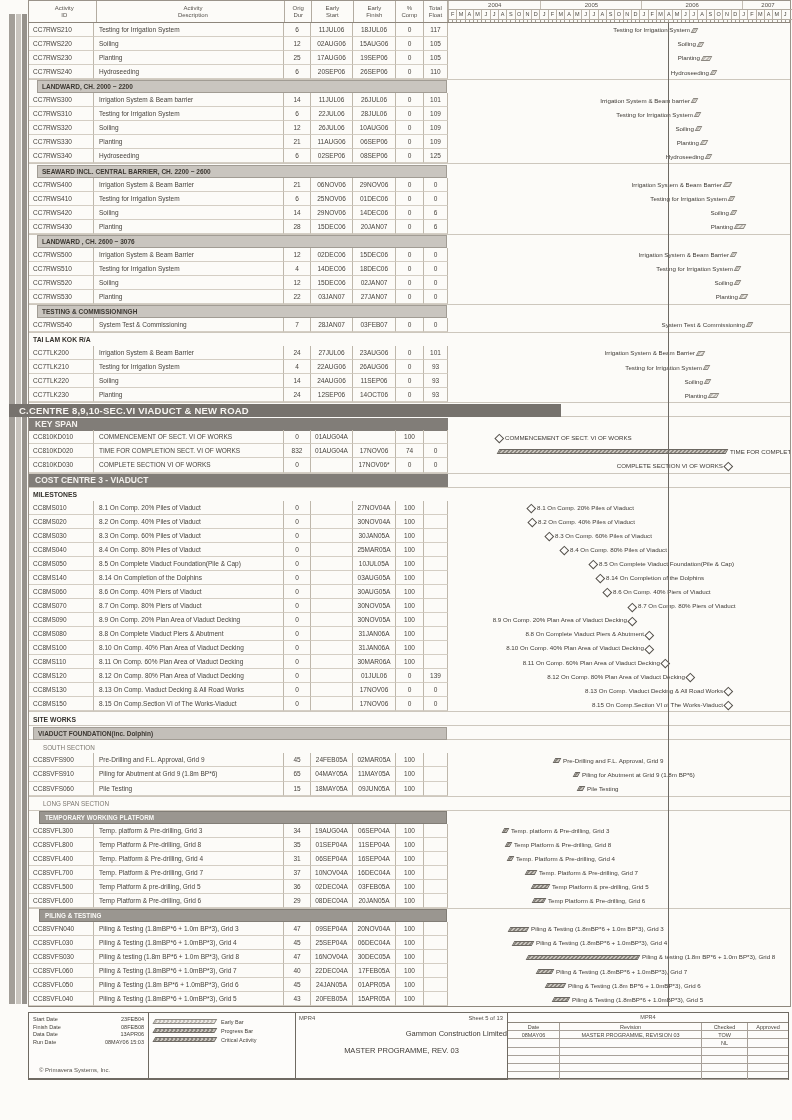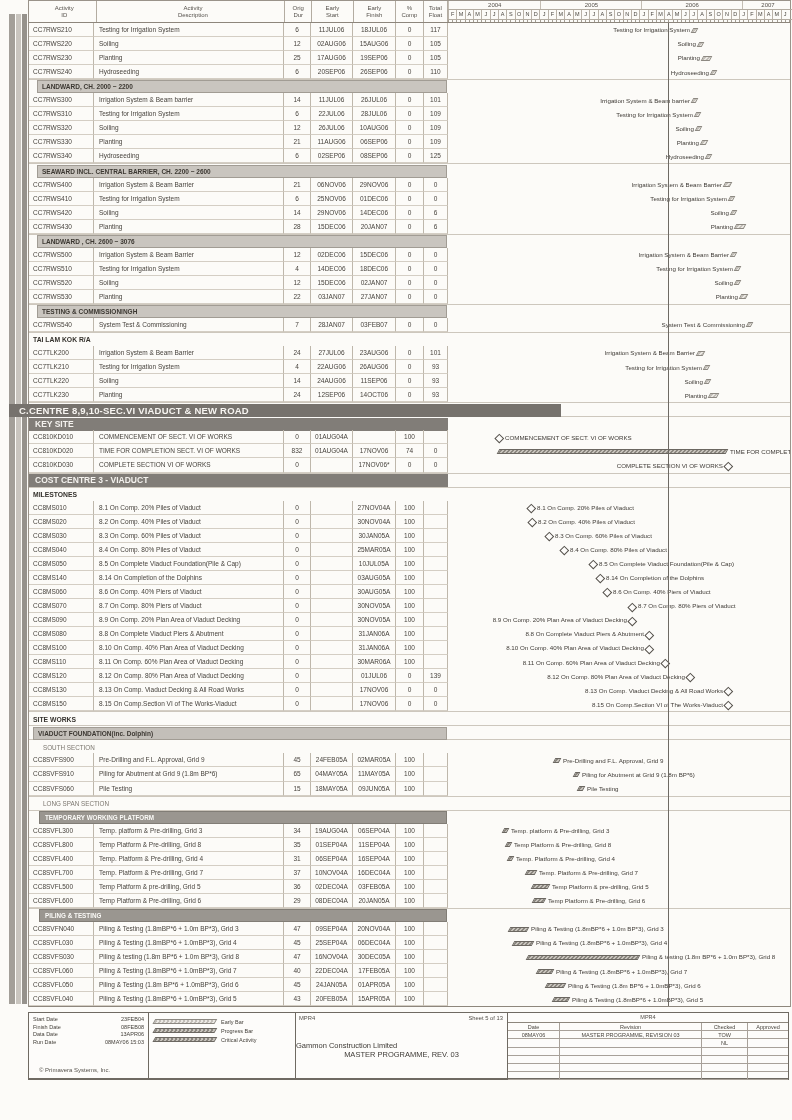--- a/index.html
+++ b/index.html
@@ -56,22 +56,22 @@
   .fbox{box-sizing:border-box;border-right:1px solid #6f6a62;position:relative;}
   .f-dates{width:120px;padding:3px 4px;font-size:5.5px;line-height:7.5px;}
   .f-dates .dr{display:flex;justify-content:space-between;}
   .f-copy{position:absolute;bottom:4px;left:10px;font-size:6px;color:#55514b;}
   .f-legend{width:147px;padding:4px 5px;font-size:5.5px;}
   .litem{display:flex;align-items:center;height:9px;}
   .lbar{width:62px;height:4.5px;margin-right:5px;transform:skewX(-30deg);box-sizing:border-box;}
   .f-center{width:212px;}
   .f-mpr{position:absolute;top:2px;left:3px;font-size:5.8px;color:#55514b;}
   .f-sheet{position:absolute;top:2px;right:4px;font-size:5.8px;color:#55514b;}
-  .f-title1{text-align:left;margin-top:28px;font-size:7.5px;color:#3f3b36;}
-  .f-title2{text-align:center;font-size:7.5px;color:#3f3b36;}
+  .f-title1{text-align:right;margin-top:16px;font-size:7.5px;color:#3f3b36;}
+  .f-title2{text-align:center;margin-top:8px;font-size:7.5px;color:#3f3b36;}
   .f-rev{flex:1;border-right:none;display:flex;flex-direction:column;font-size:5.5px;}
   .revtitle{height:9px;line-height:9px;text-align:center;border-bottom:1px solid #8d867c;color:#55514b;}
   .revhead,.revrow{display:flex;height:8.2px;line-height:8px;}
   .rc{box-sizing:border-box;border-right:1px solid #a8a199;border-bottom:1px solid #a8a199;overflow:hidden;white-space:nowrap;text-align:center;color:#4a463f;}
   .rc:last-child{border-right:none;}
   .rc1{width:52px;}.rc2{flex:1;}.rc3{width:46px;}.rc4{width:40px;}
 </style>
 </head>
 <body>
 
@@ -508,21 +508,21 @@
           </div>
           <div class="cpart">
             <div class="gbar gplan" style="left: 261px; width: 9px;"></div>
             <div class="glbl" style="right: 83px;">Planting</div>
           </div>
         </div>
         <div class="row bandrow">
           <div class="bandbar b-big">C.CENTRE 8,9,10-SEC.VI VIADUCT &amp; NEW ROAD</div>
         </div>
         <div class="row bandrow">
-          <div class="bandbar b-dark">KEY SITE</div>
+          <div class="bandbar b-dark">KEY SPAN</div>
         </div>
         <div class="row">
           <div class="tpart">
             <div class="tc c-id">CC810KD010</div>
             <div class="tc c-desc">COMMENCEMENT OF SECT. VI OF WORKS</div>
             <div class="tc c-dur">0</div>
             <div class="tc c-es">01AUG04A</div>
             <div class="tc c-ef"></div>
             <div class="tc c-pc">100</div>
             <div class="tc c-tf"></div>

